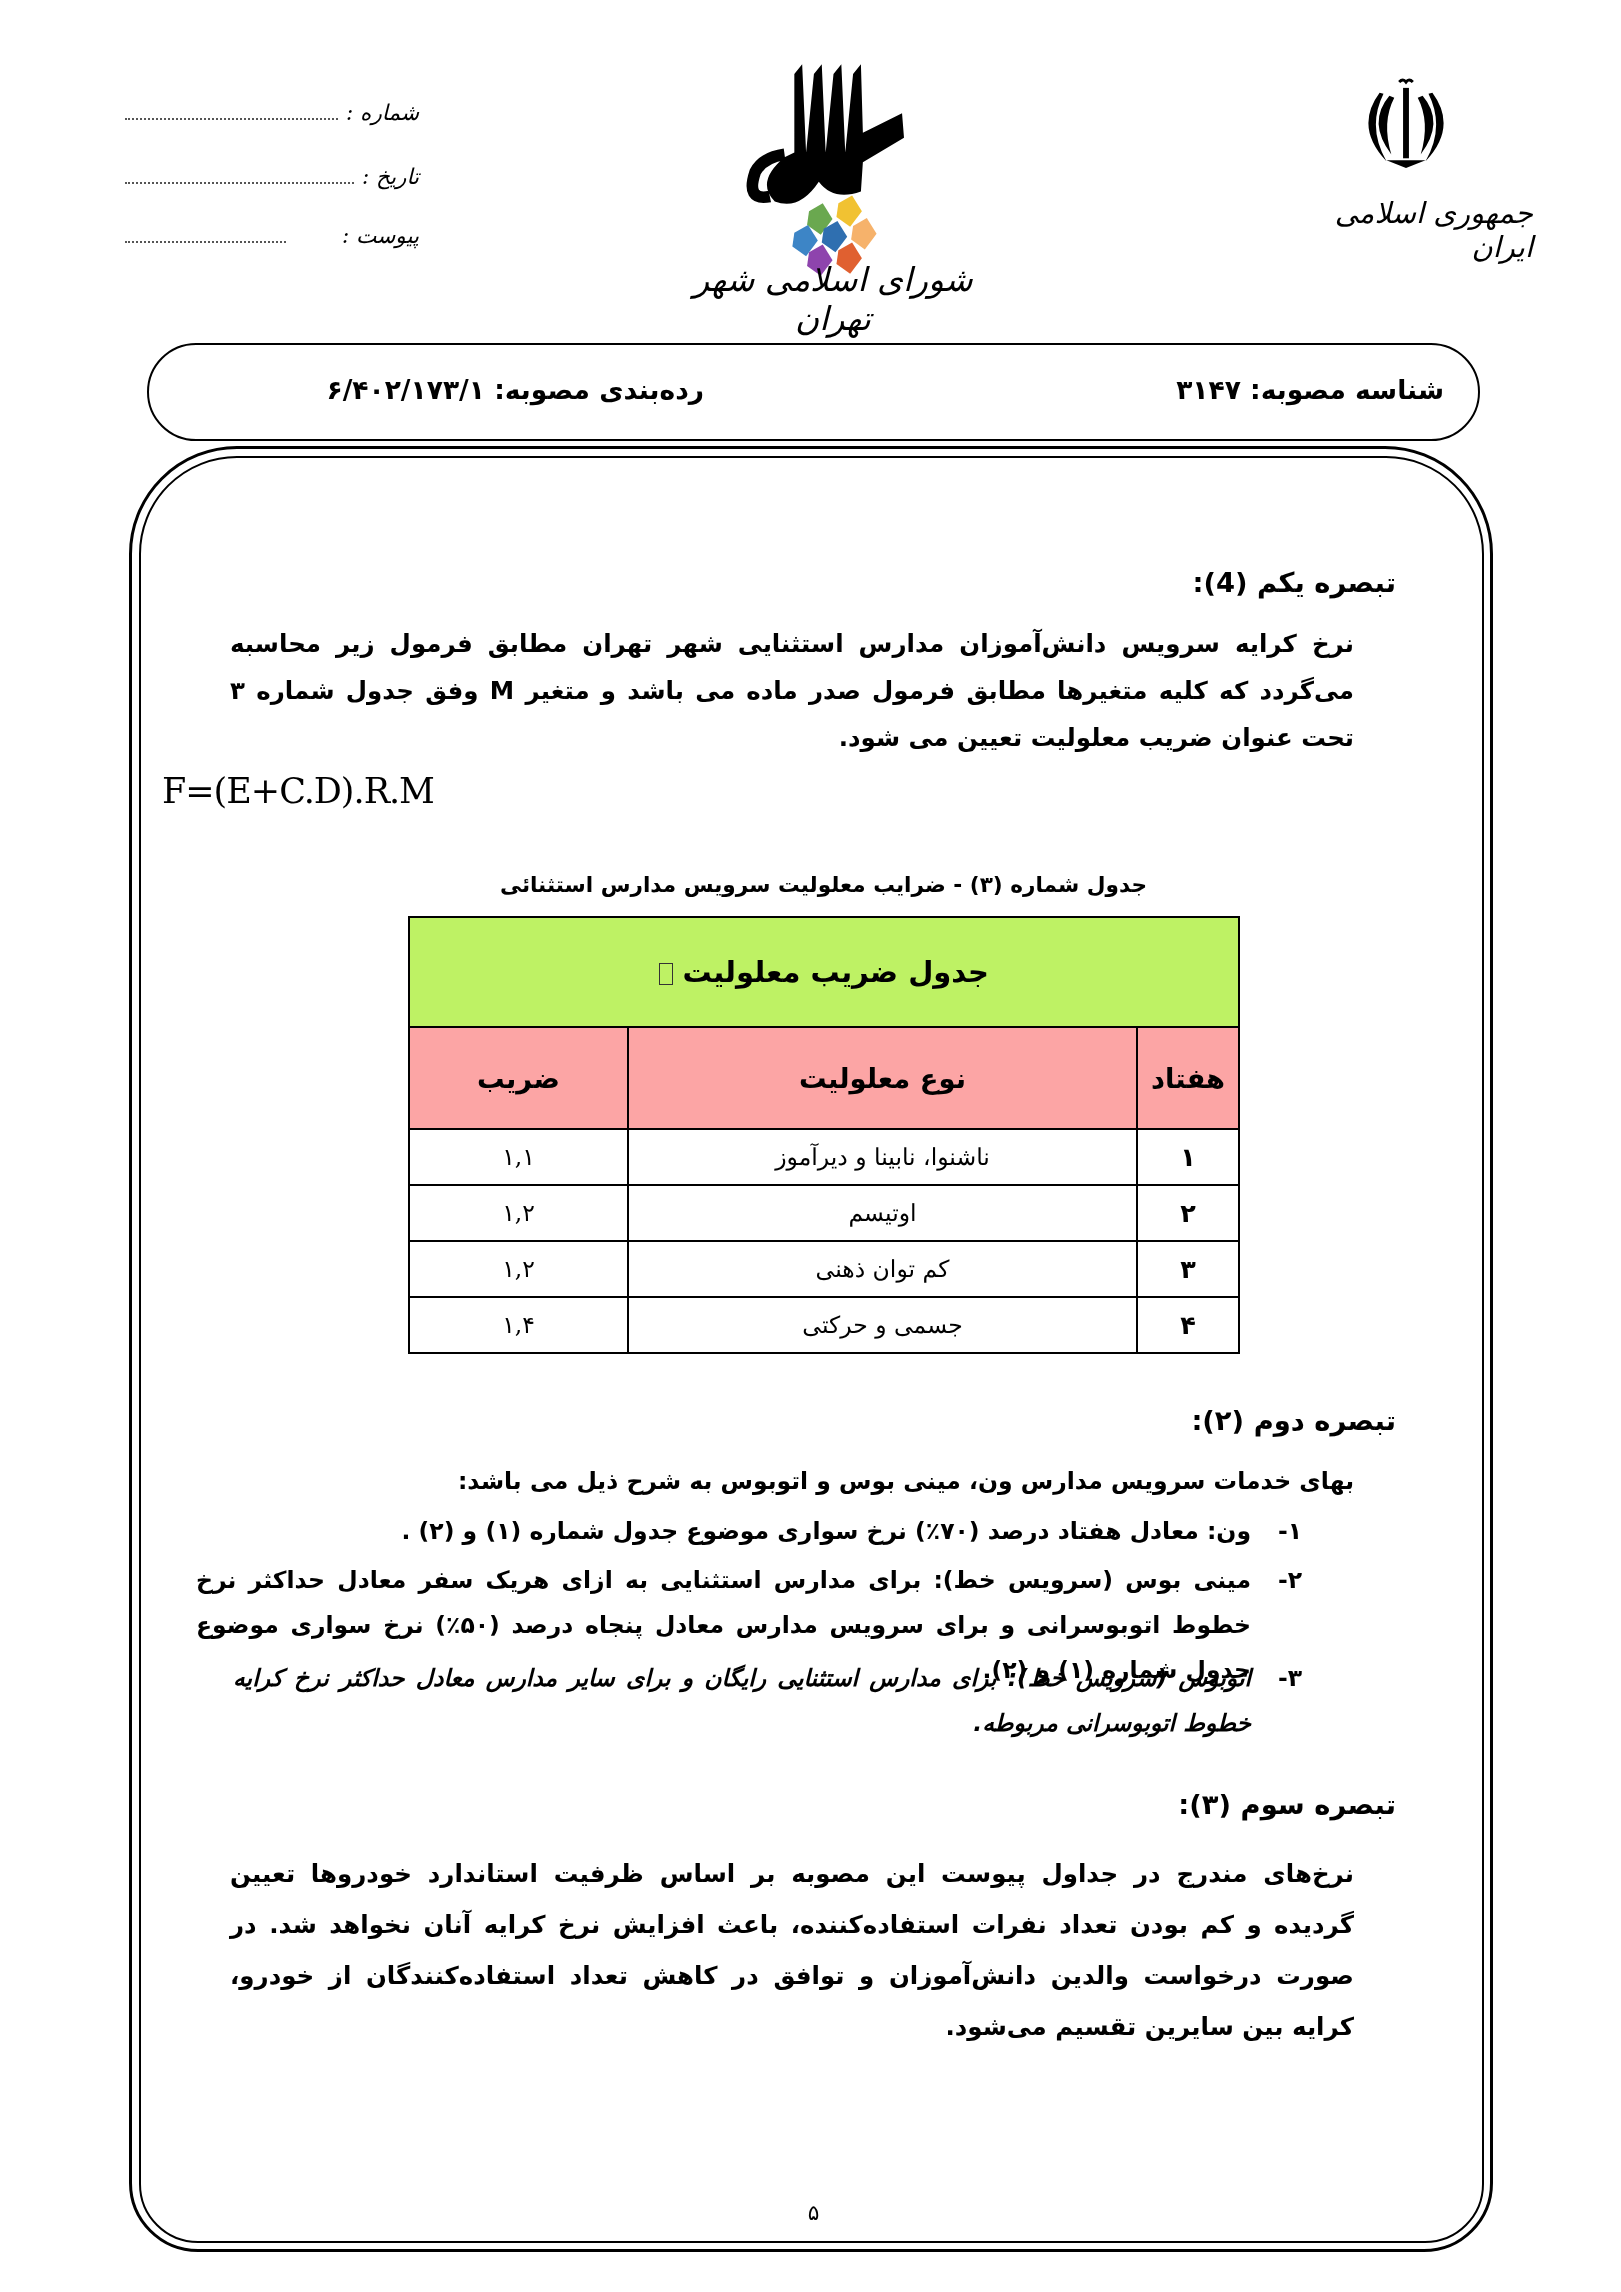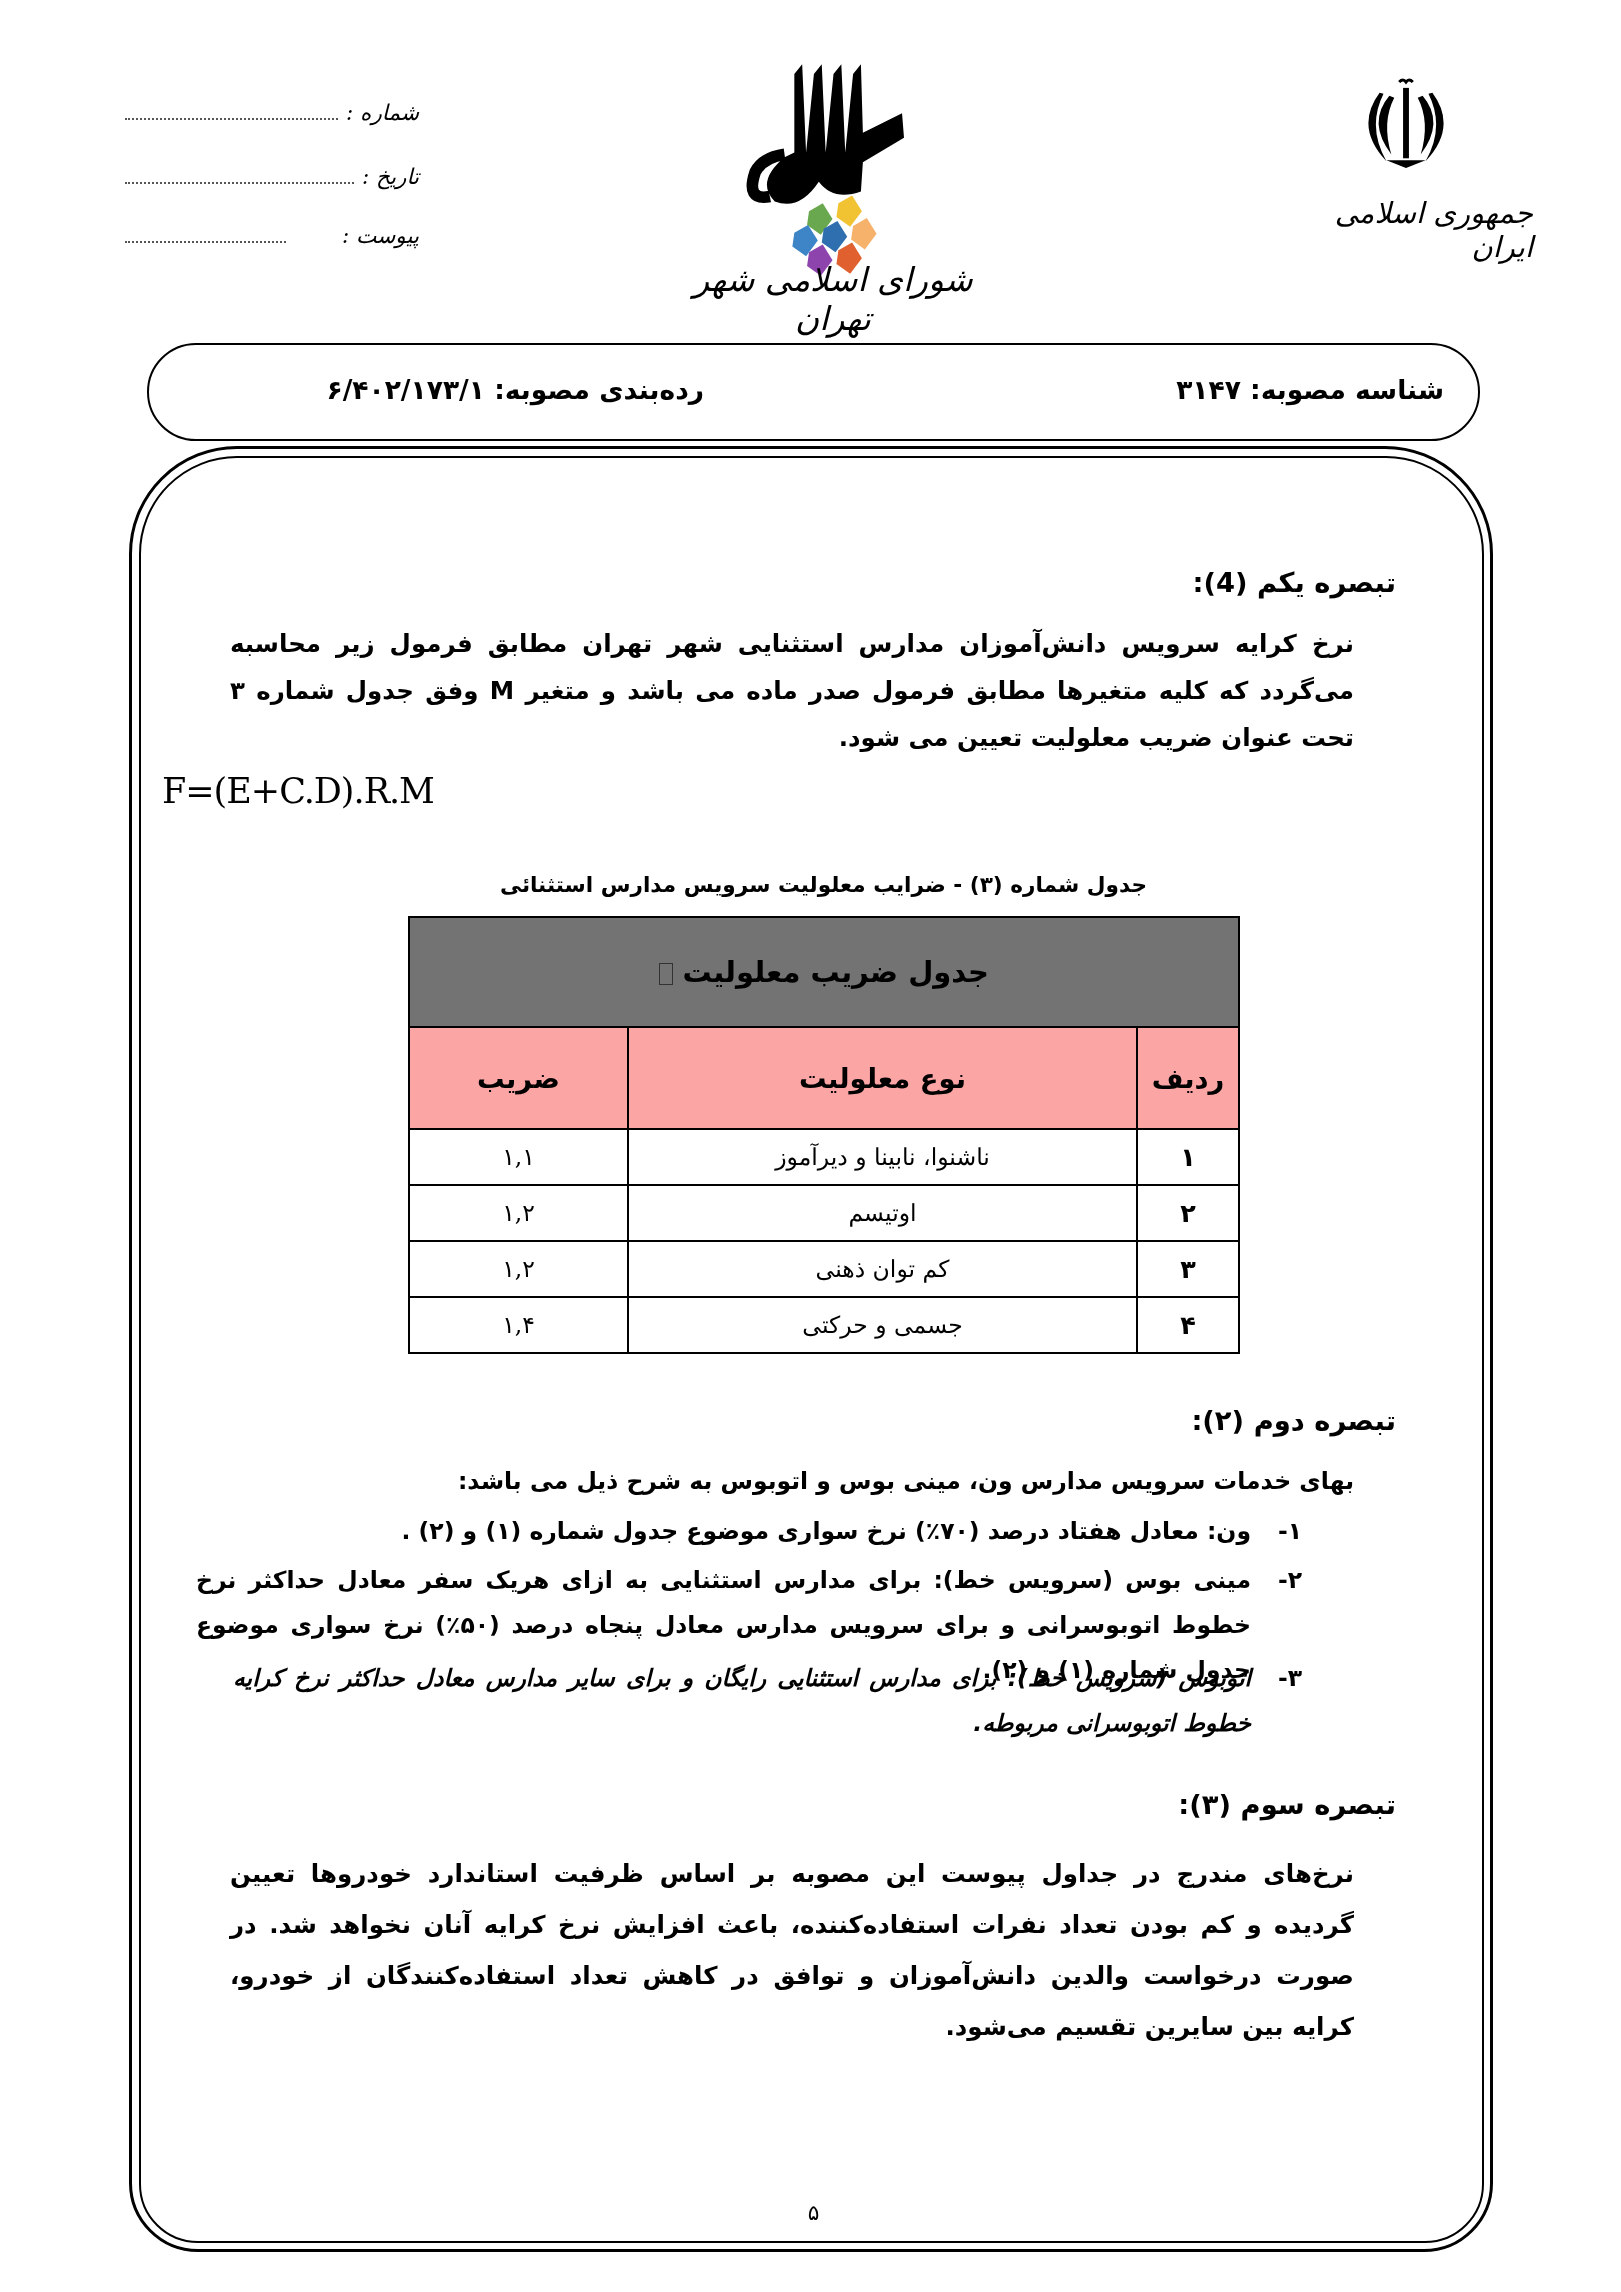--- a/index.html
+++ b/index.html
@@ -38,21 +38,21 @@
           line-height:47px; text-align:justify; text-align-last:right; }
 
   .formula { left:162px; top:771px; font-family:"DejaVu Serif", serif; font-size:35px; letter-spacing:-1px; }
 
   .table-caption { left:392px; top:872px; width:863px; text-align:center; direction:rtl;
                    font-weight:bold; font-size:21.6px; }
 
   table.coef { position:absolute; left:408px; top:916px; width:832px; border-collapse:collapse;
                direction:rtl; }
   table.coef td, table.coef th { border:2.9px solid #000; text-align:center; }
-  table.coef .title-row th { background:#737373; height:106px; font-size:29px; font-weight:bold; }
+  table.coef .title-row th { background:#bef264; height:106px; font-size:29px; font-weight:bold; }
   table.coef .head-row th { background:#fca5a5; height:98px; font-size:27.4px; font-weight:bold; }
   table.coef td { height:52px; font-family:"DejaVu Serif", serif; font-size:23.5px; }
   table.coef td.num { font-weight:bold; font-family:"DejaVu Sans", sans-serif; font-size:25.5px; }
   .box-glyph { display:inline-block; width:11.8px; height:19.6px; border:1px solid #333; vertical-align:middle; margin-right:9.8px; }
 
   .list-item { position:absolute; direction:rtl; font-weight:bold; font-size:23.5px; line-height:45px; }
   .list-num { position:absolute; right:0; top:0; }
   .list-text { position:absolute; right:51px; text-align:justify; text-align-last:right; }
 
   .page-number { left:799px; top:2200px; width:29px; text-align:center; font-size:21.6px; font-family:"DejaVu Serif", serif; }
@@ -113,21 +113,21 @@
 
 <div class="abs table-caption">جدول شماره (۳) - ضرایب معلولیت سرویس مدارس استثنائی</div>
 <table class="coef">
   <tbody>
       <tr class="title-row">
     <th colspan="3">
       <span>جدول ضریب معلولیت</span><span class="box-glyph"></span>
     </th>
   </tr>
   <tr class="head-row">
-    <th style="width:98px;">ردیف</th>
+    <th style="width:98px;">هفتاد</th>
     <th style="width:505px;">نوع معلولیت</th>
     <th>ضریب</th>
   </tr>
   <tr>
     <td class="num">۱</td>
     <td>ناشنوا، نابینا و دیرآموز</td>
     <td>۱,۱</td>
   </tr>
   <tr>
     <td class="num">۲</td>

